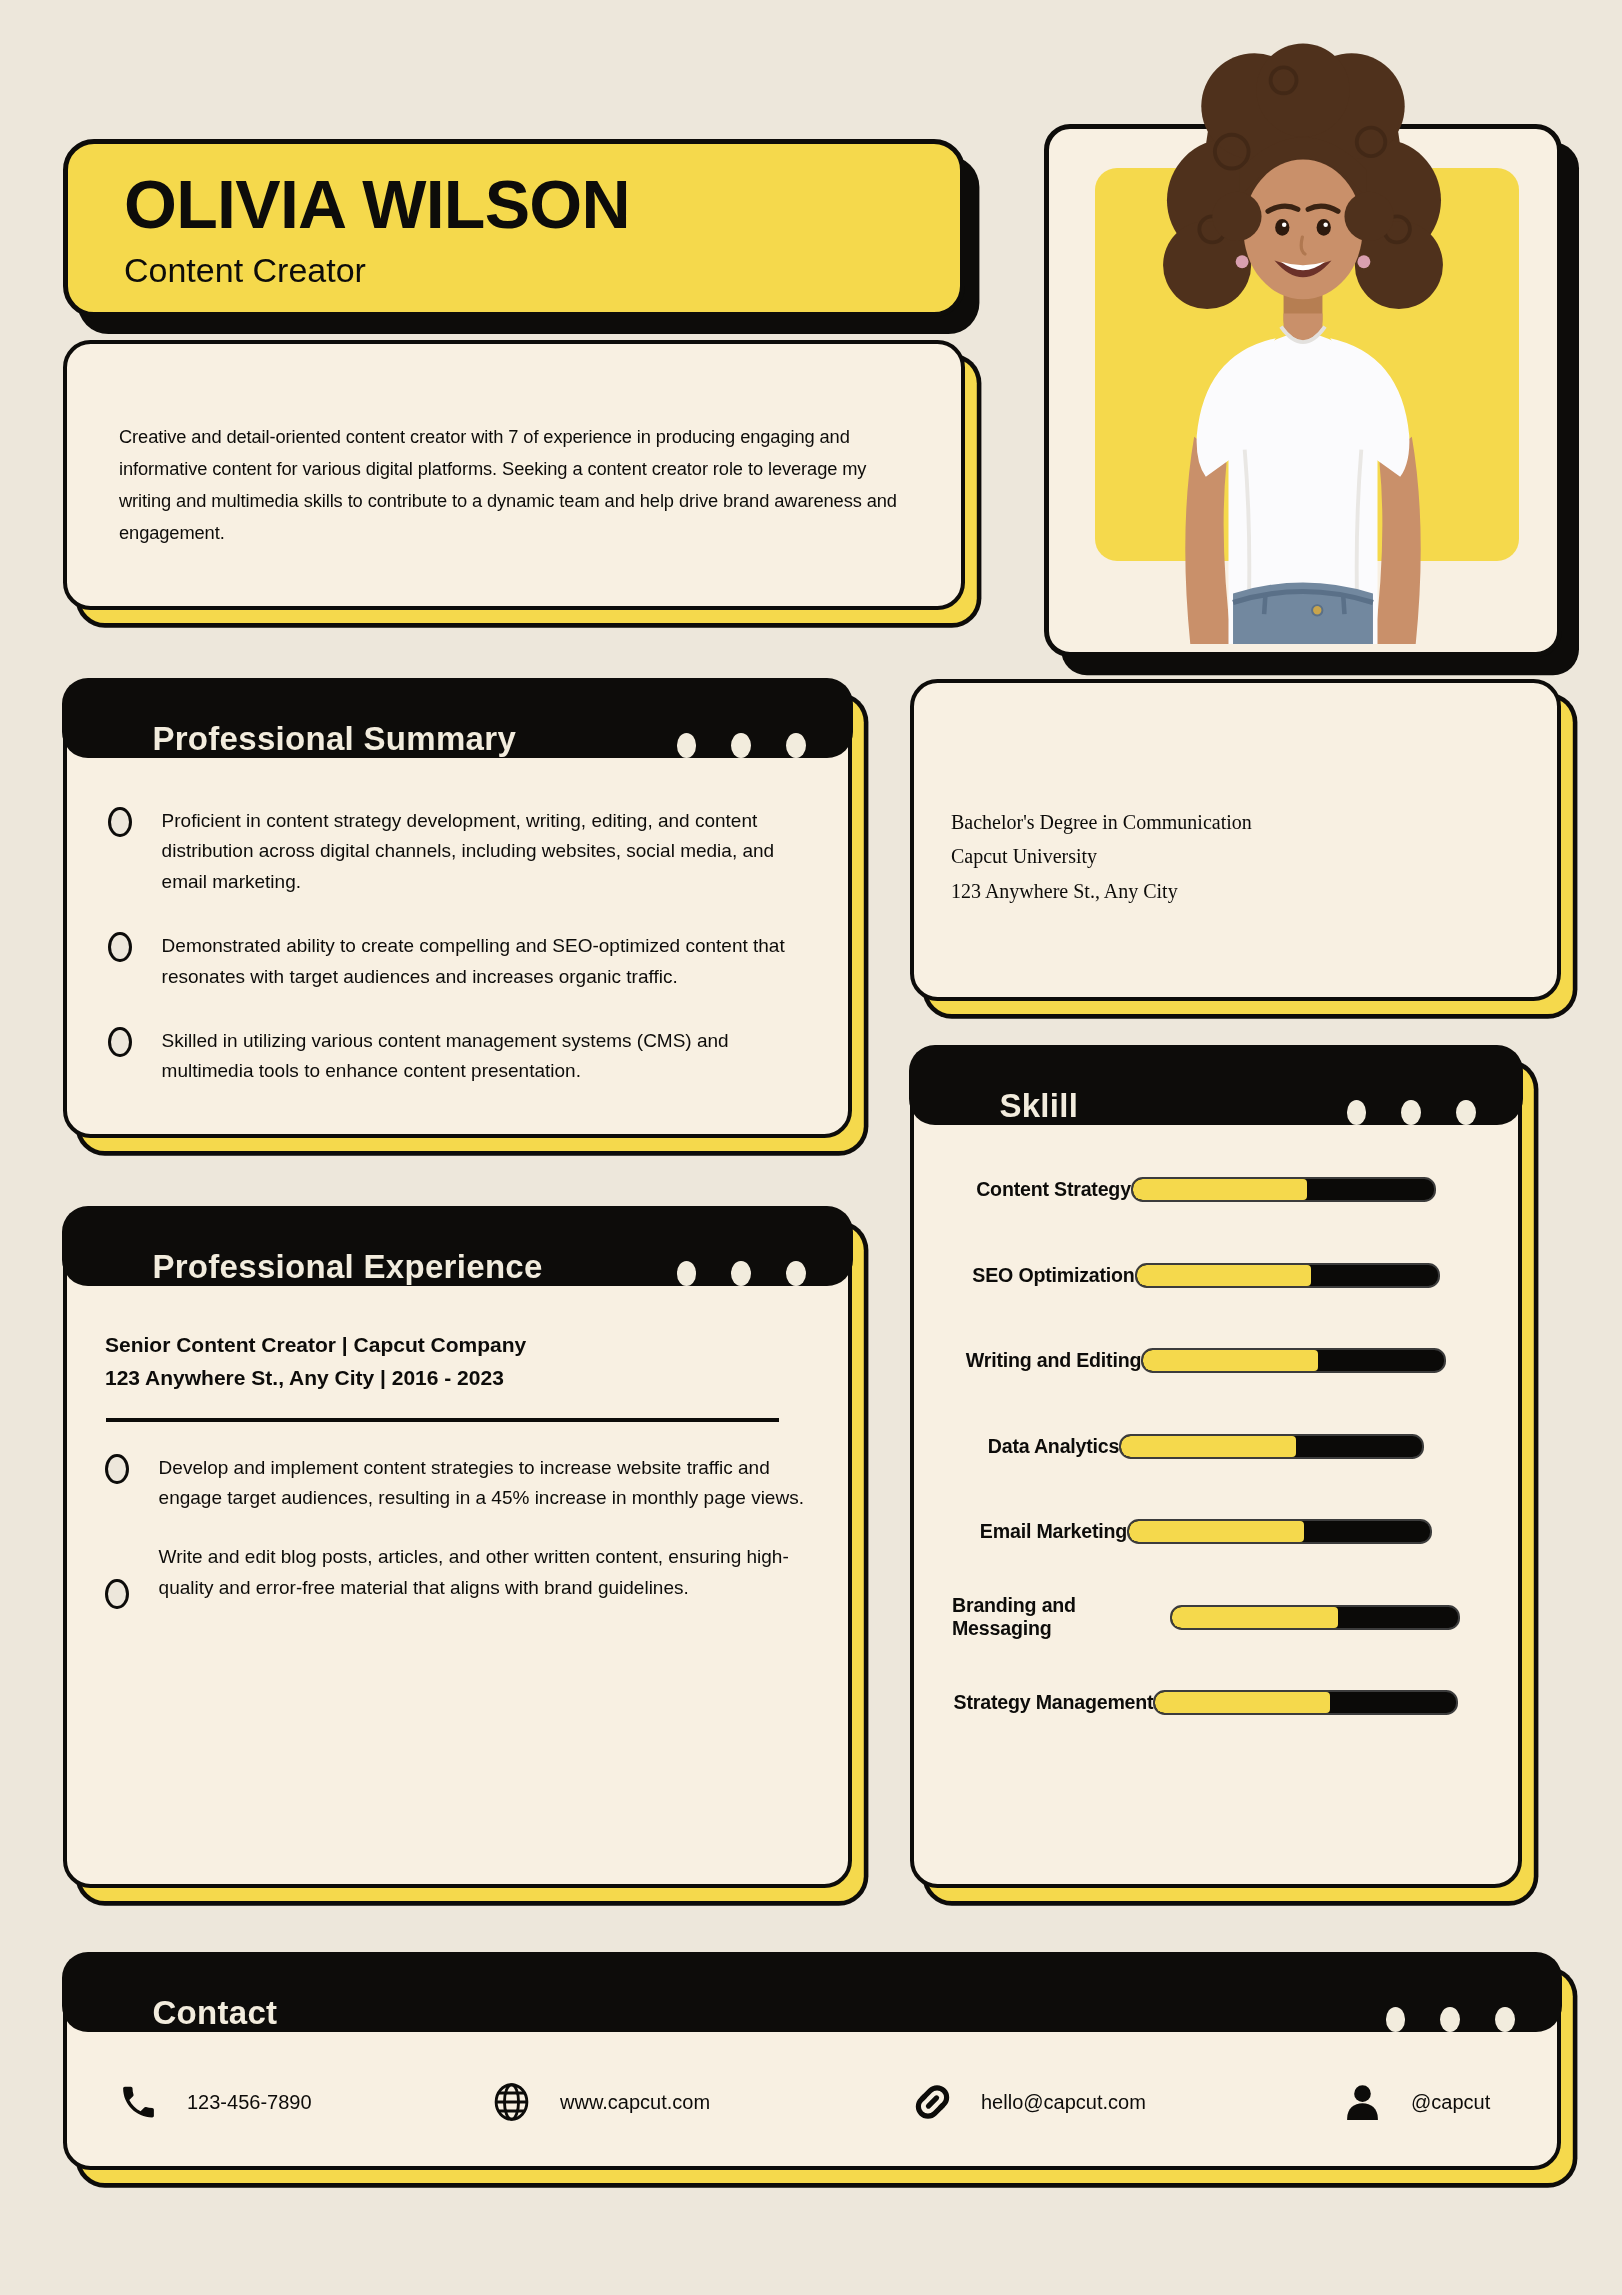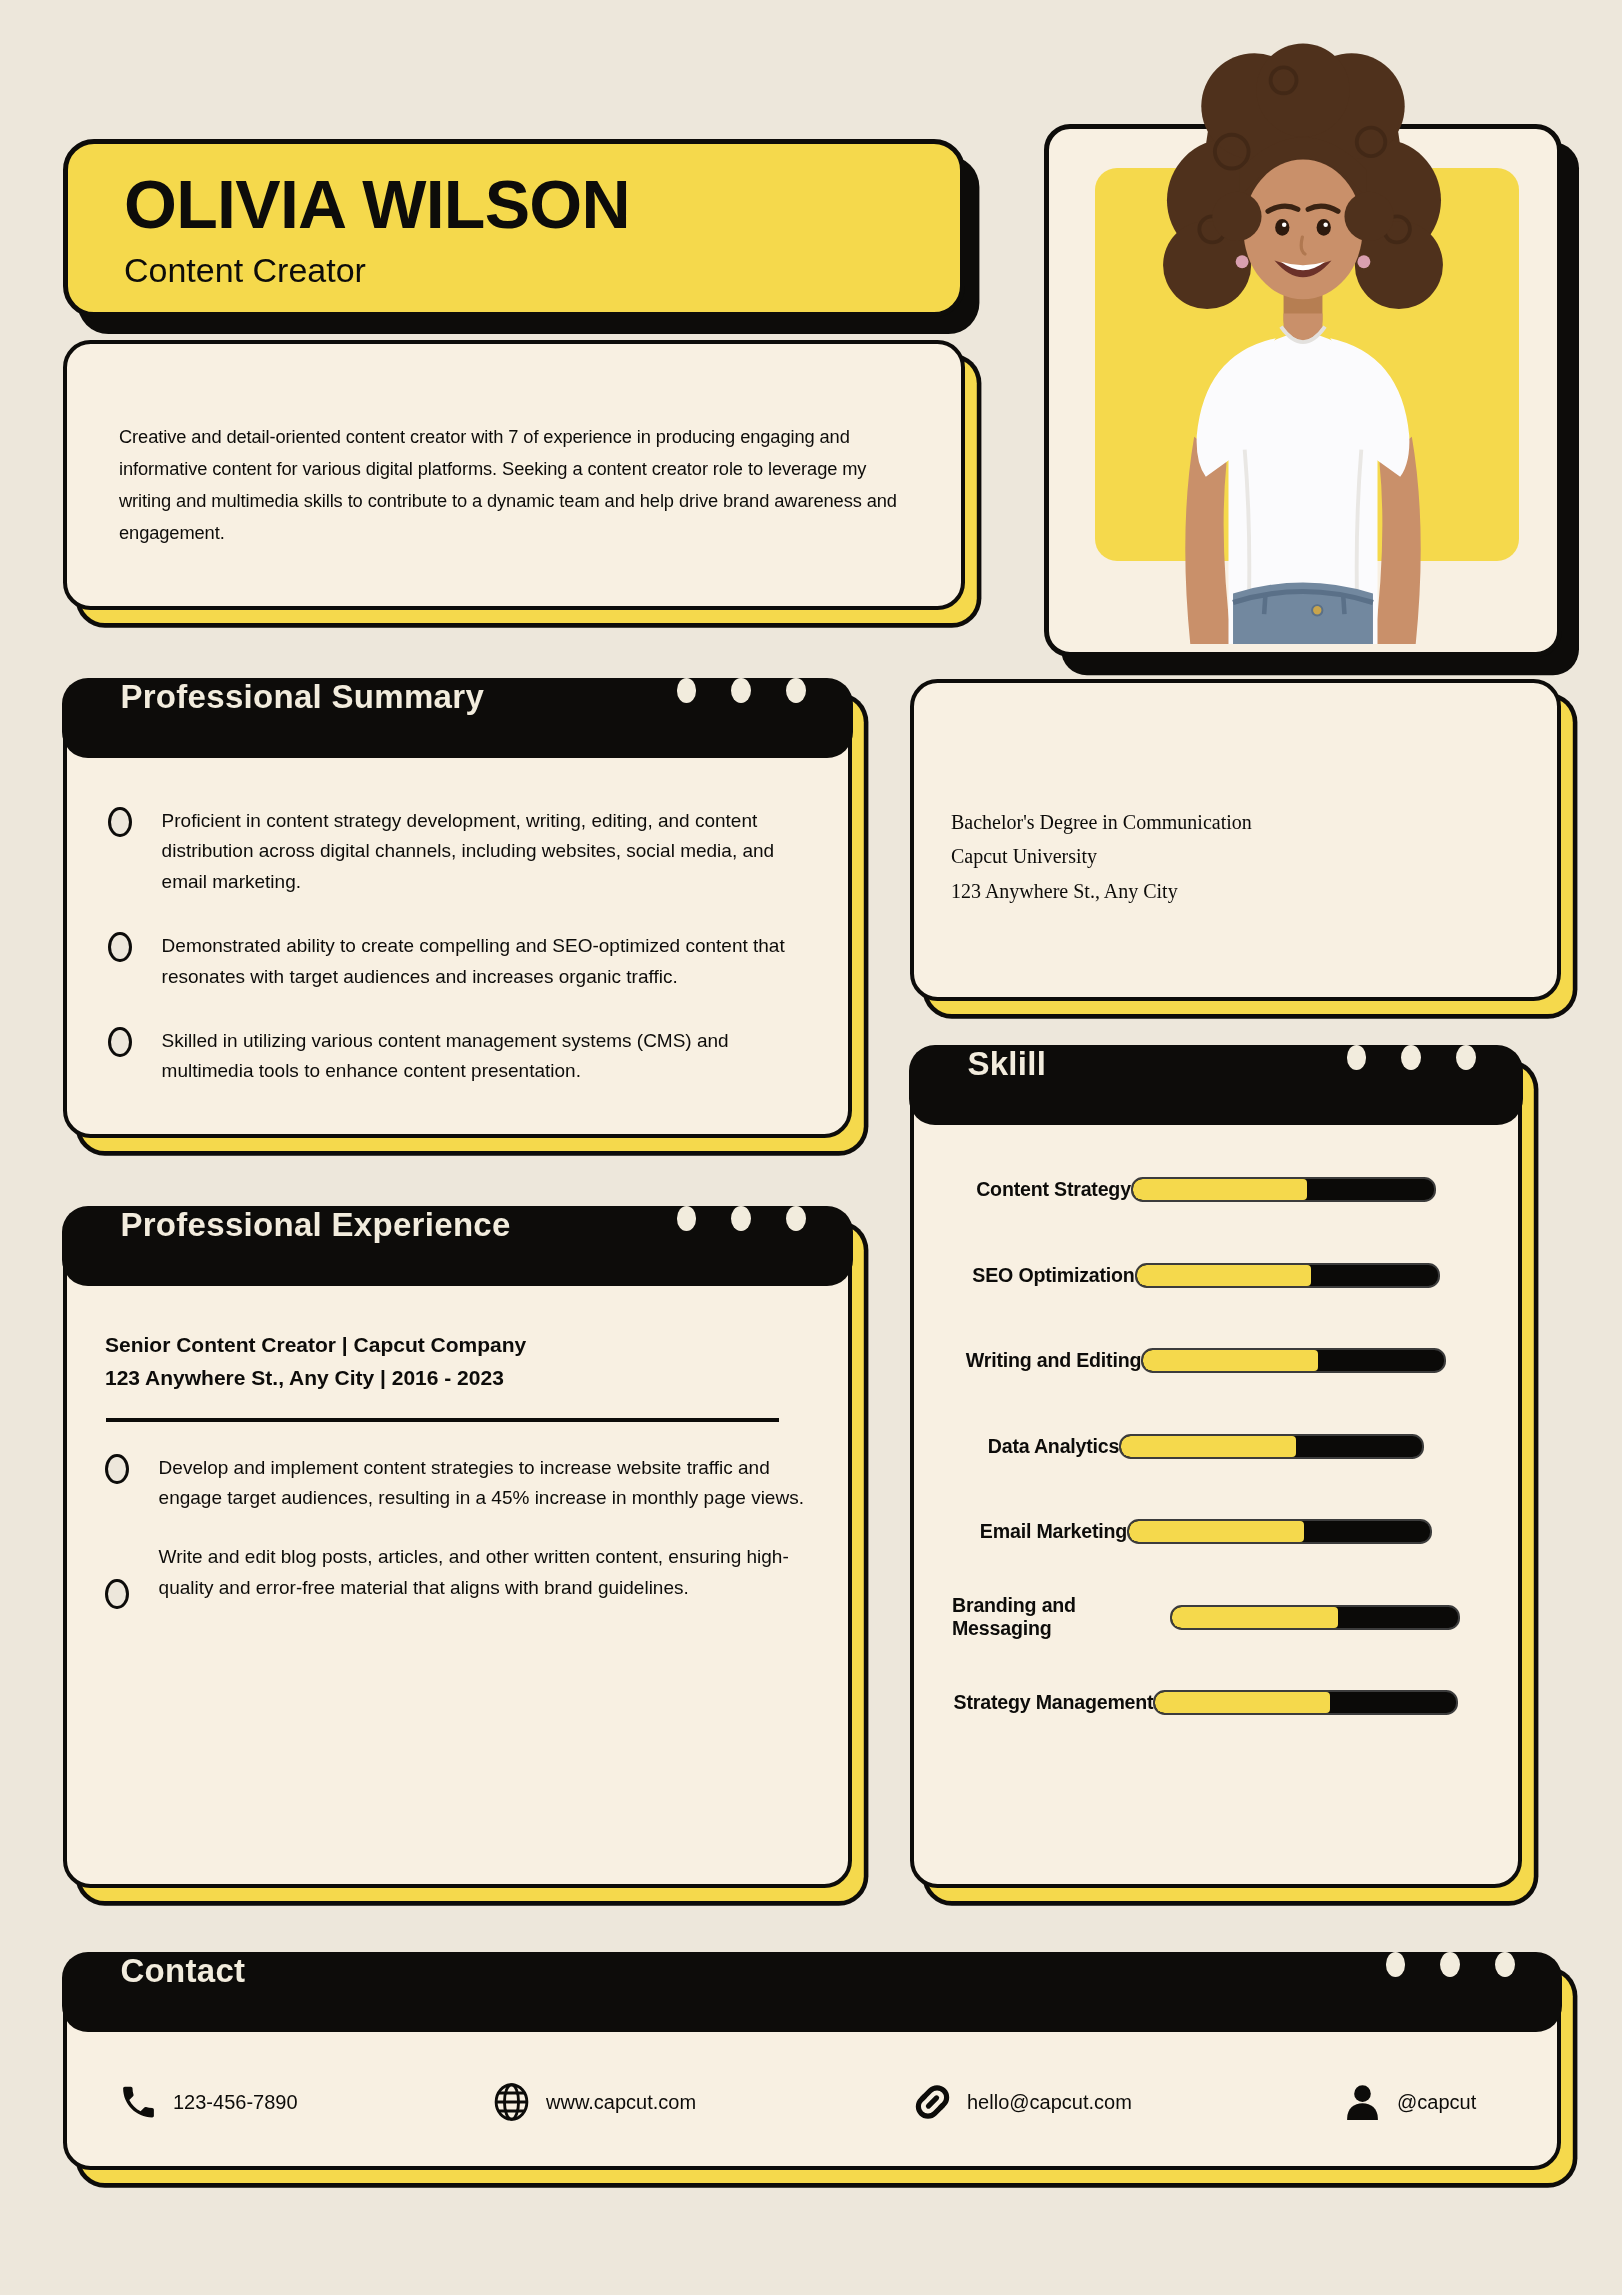--- a/index.html
+++ b/index.html
@@ -12,21 +12,21 @@
   *{margin:0;padding:0;box-sizing:border-box;}
   body{background:var(--bg);font-family:"Liberation Sans","DejaVu Sans",sans-serif;color:var(--ink);}
   #canvas{position:relative;width:1623px;height:2295px;background:var(--bg);overflow:hidden;}
 
   
   .card{position:absolute;background:var(--cream);border:4.6px solid var(--ink);border-radius:27.5px;}
   .shadow-yellow{box-shadow:14.4px 15.7px 0 -2.6px var(--yellow),14.4px 15.7px 0 2px var(--ink);}
 
   
   .win-header{position:absolute;left:-4.6px;top:-4.6px;right:-4.6px;height:80px;background:var(--ink);
-    border-radius:26px;display:flex;align-items:flex-start;padding:0 47px 0 58px;}
+    border-radius:26px;display:flex;align-items:flex-end;padding:0 47px 0 90px;}
   .win-title{font-size:33px;font-weight:600;color:var(--hdrtext);letter-spacing:0.3px;}
   .dots{margin-left:auto;display:flex;gap:35px;align-items:center;}
   .dot{width:19.6px;height:25px;border-radius:50%;background:var(--hdrtext);}
 
   
   #name-card{position:absolute;left:63px;top:139px;width:902px;height:178px;background:var(--yellow);
     border:5.2px solid var(--ink);border-radius:31px;box-shadow:14.4px 17px 0 0 var(--ink);
     padding:25px 52px 0 56px;}
   #name-card h1{font-size:68px;font-weight:800;letter-spacing:-0.7px;line-height:1.05;}
   #name-card .subtitle{font-size:34px;font-weight:400;margin-top:10.5px;}
@@ -64,21 +64,21 @@
   
   #experience-body{position:absolute;left:38px;right:31px;top:118px;}
   .role-line{font-size:21px;font-weight:700;line-height:1.55;}
   .exp-divider{height:3.9px;background:var(--ink);margin:23.6px 38px 31px 1.3px;}
   #experience-bullets{display:flex;flex-direction:column;gap:29px;}
   .b2 .blt-c{margin-top:37px;}
   .b3 .blt-c{margin-top:76px;}
 
   
   #contact-body{position:absolute;left:0;right:0;top:80px;bottom:0;}
-  .contact-item{position:absolute;top:50%;transform:translateY(-50%);display:flex;align-items:center;gap:14px;}
+  .contact-item{position:absolute;top:50%;transform:translateY(-50%);display:flex;align-items:center;gap:28px;}
   .contact-item span.txt{font-size:20px;}
   .cicon{flex:none;width:41px;height:41px;display:inline-flex;}
   .ci-1{left:51px;} .ci-2{left:424px;} .ci-3{left:845px;} .ci-4{left:1275px;}
 </style>
 </head>
 <body>
 
 <div id="canvas">
 
   <section id="name-card">

